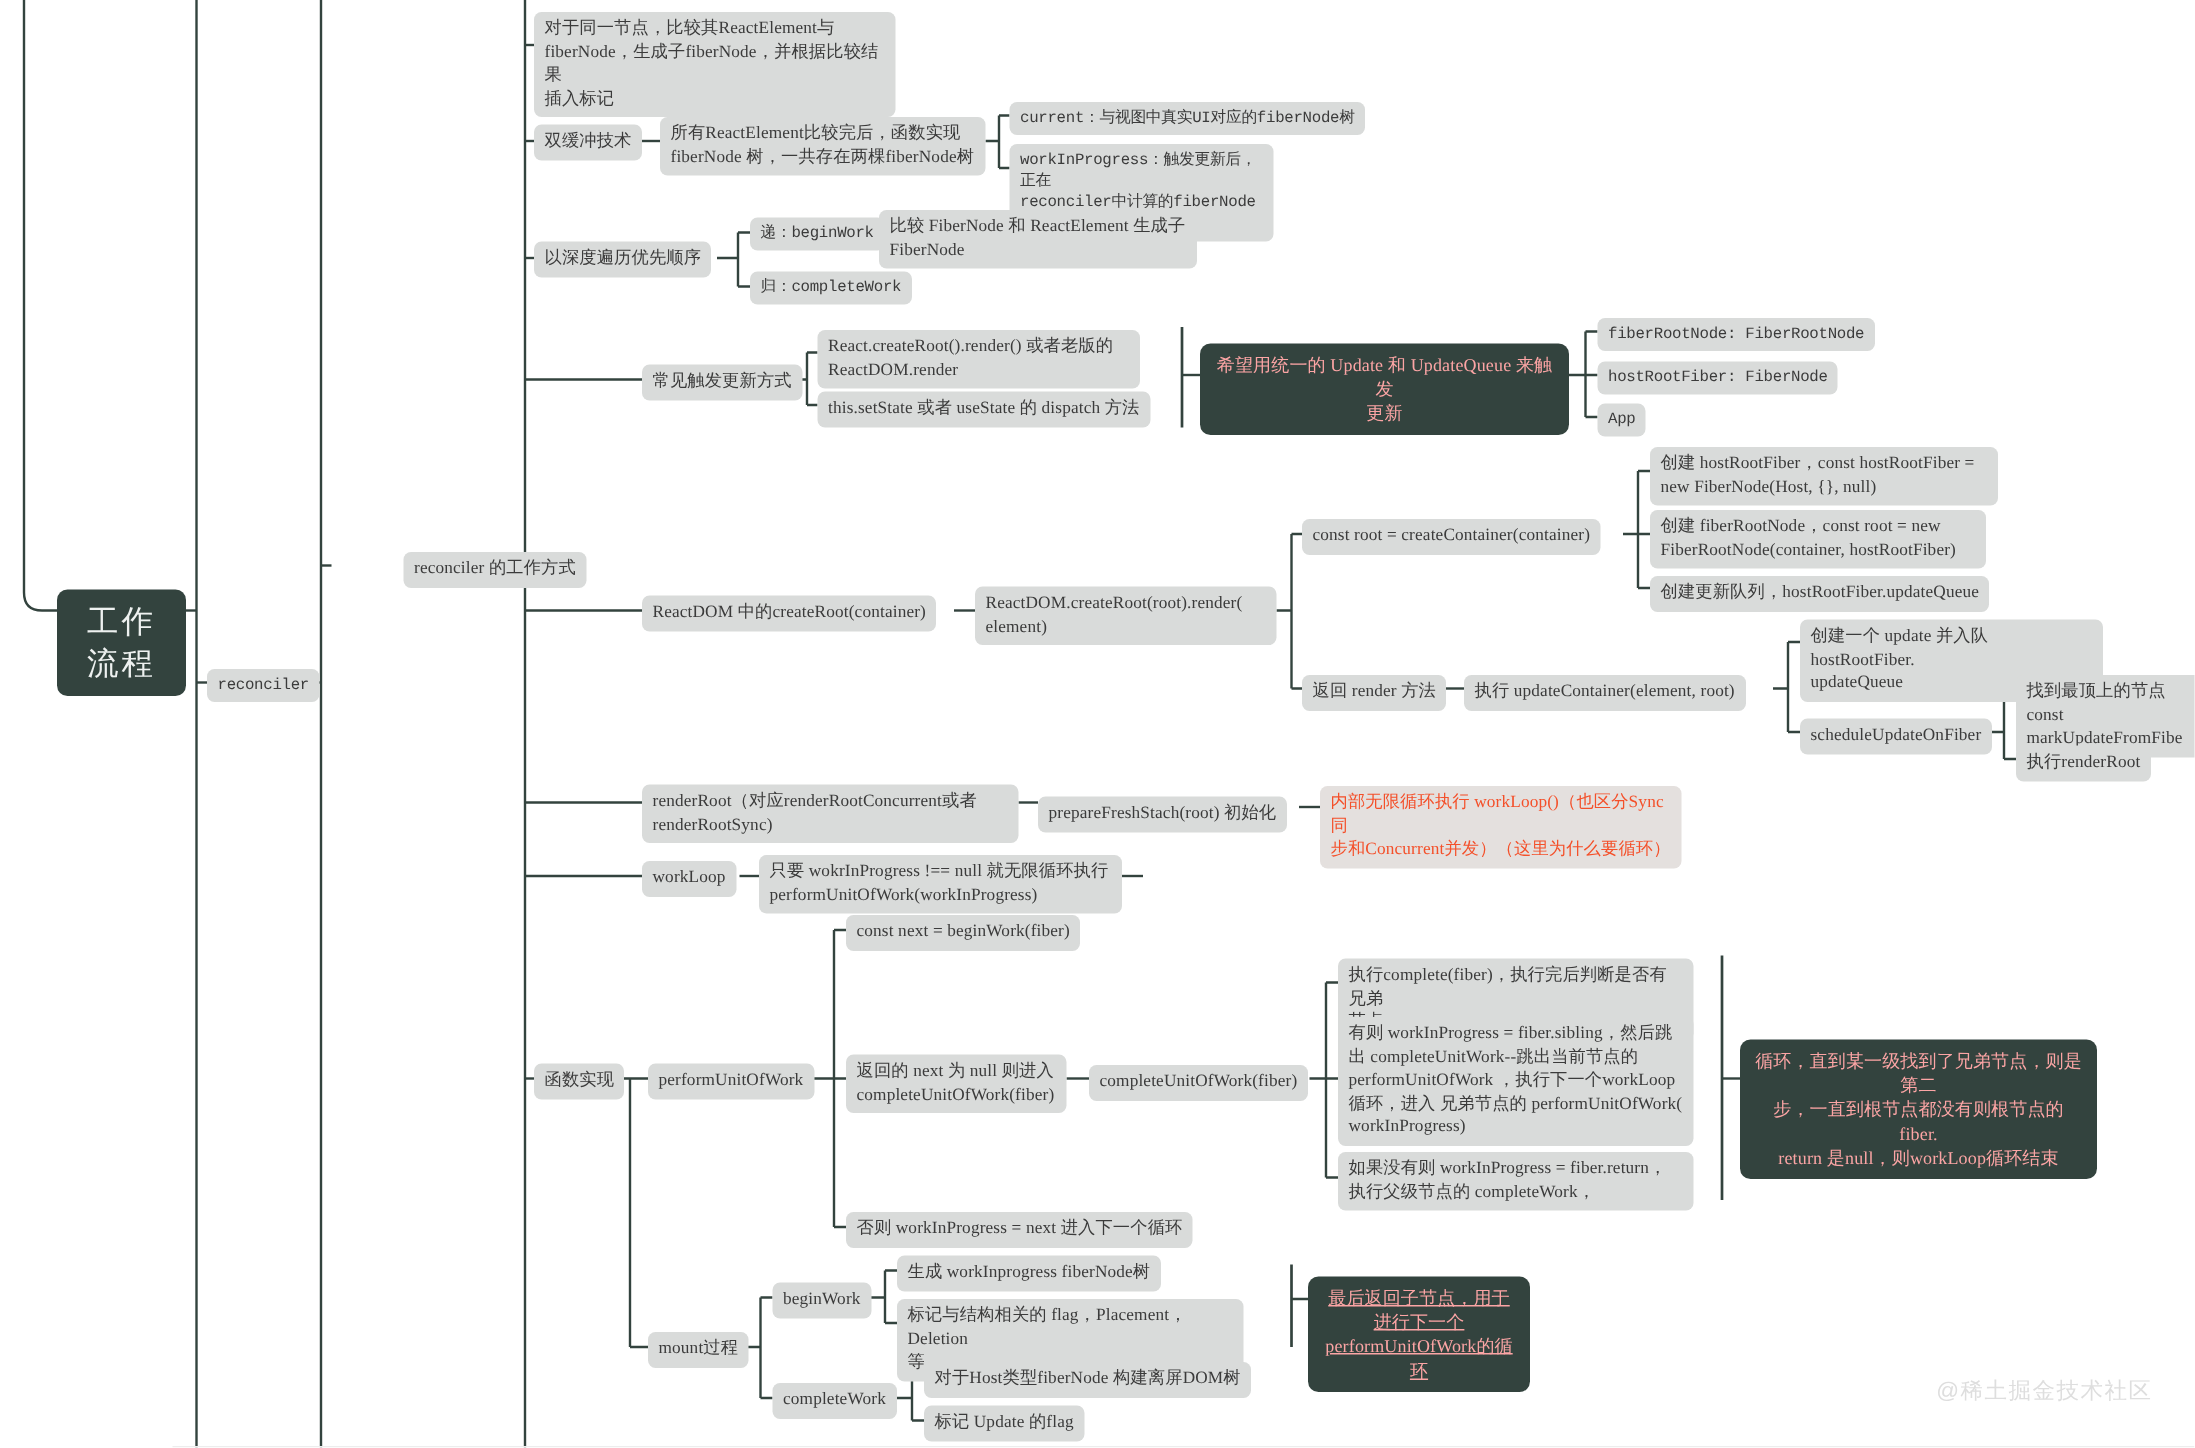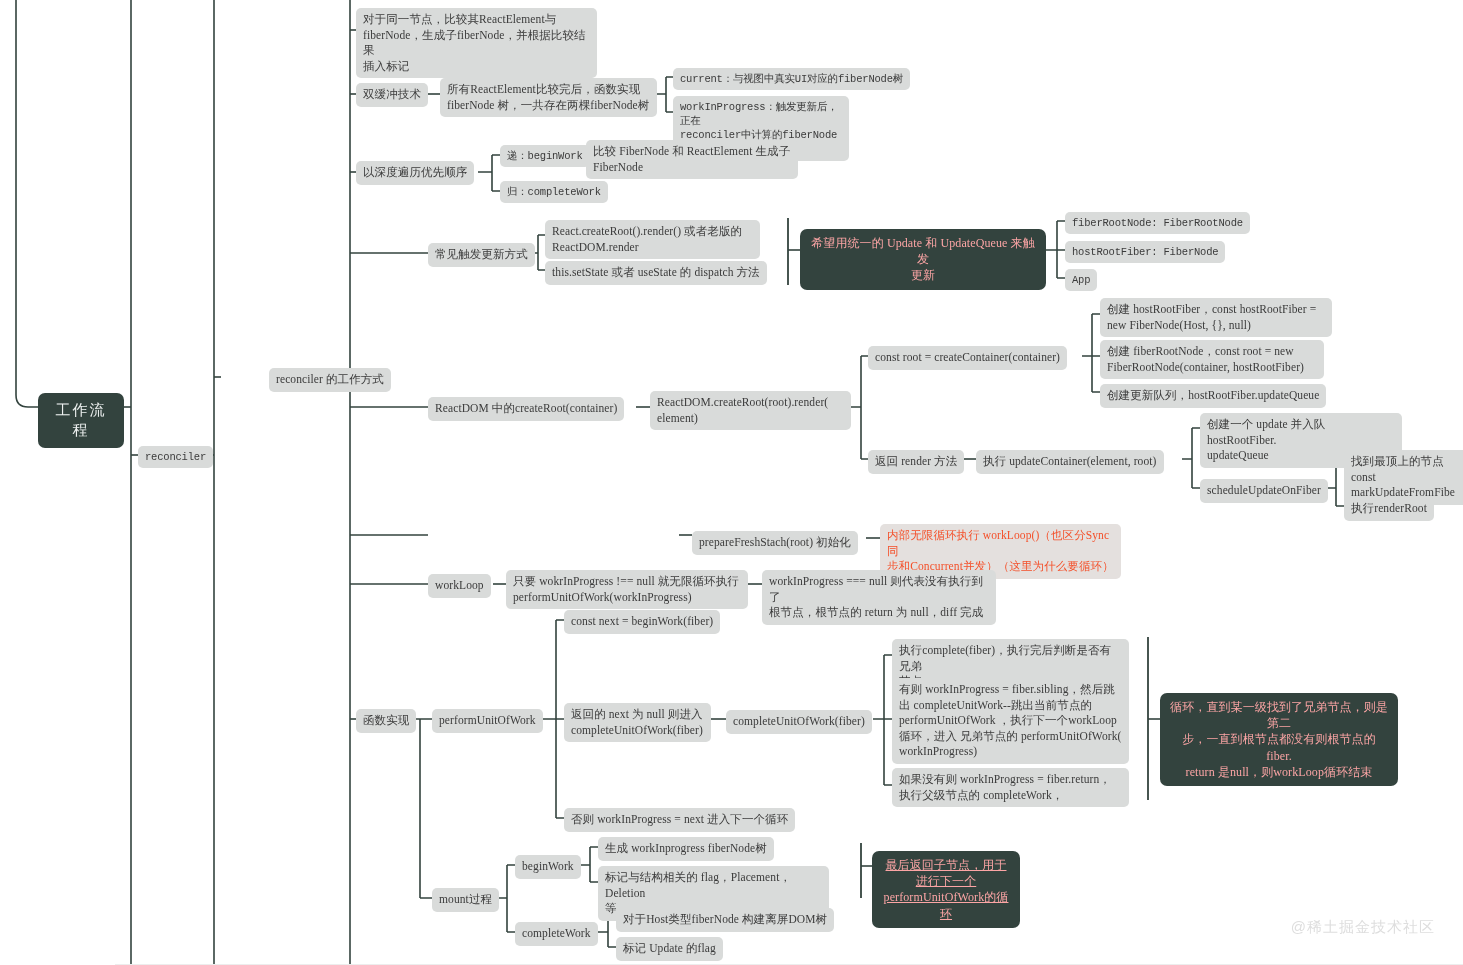--- a/index.html
+++ b/index.html
@@ -35,21 +35,21 @@
     background:#33433e;
     color:#fca5a5;
     font-size:12px;
     text-align:center;
     border-radius:7px;
     padding:6px 10px;
   }
   .node.root{
     background:#33433e;
     color:#eef1f0;
-    font-size:15px;
+    font-size:21px;
     font-weight:400;
     letter-spacing:2px;
     text-align:center;
     border-radius:7px;
     padding:7px 14px;
   }
   .node.alert{
     background:#e4e0de;
     color:#f4502a;
     font-size:11.5px;
@@ -210,29 +210,29 @@
 
   <div class="node light" style="left:868px;top:450px;">返回 render 方法</div>
   <div class="node light" style="left:976px;top:450px;">执行 updateContainer(element, root)</div>
   <div class="node light" style="left:1200px;top:413px;width:202px;">创建一个 update 并入队 hostRootFiber.
 updateQueue</div>
   <div class="node light" style="left:1200px;top:479px;">scheduleUpdateOnFiber</div>
   <div class="node light" style="left:1344px;top:450px;width:128px;overflow:hidden;">找到最顶上的节点const
 markUpdateFromFibe</div>
   <div class="node light" style="left:1344px;top:497px;">执行renderRoot</div>
 
+  <div class="node light" style="left:428px;top:523px;width:251px;">renderRoot（对应renderRootConcurrent或者
+renderRootSync)</div>
   <div class="node light" style="left:692px;top:531px;">prepareFreshStach(root) 初始化</div>
   <div class="node alert" style="left:880px;top:524px;width:241px;">内部无限循环执行 workLoop()（也区分Sync同
 步和Concurrent并发）（这里为什么要循环）</div>
 
   <div class="node light" style="left:428px;top:574px;">workLoop</div>
   <div class="node light" style="left:506px;top:570px;width:242px;">只要 wokrInProgress !== null 就无限循环执行
 performUnitOfWork(workInProgress)</div>
-  <div class="node light" style="left:762px;top:570px;width:234px;">workInProgress === null 则代表没有执行到了
-根节点，根节点的 return 为 null，diff 完成</div>
 
   <div class="node light" style="left:356px;top:709px;">函数实现</div>
   <div class="node light" style="left:432px;top:709px;">performUnitOfWork</div>
   <div class="node light" style="left:564px;top:610px;">const next = beginWork(fiber)</div>
   <div class="node light" style="left:564px;top:703px;width:147px;">返回的 next 为 null 则进入
 completeUnitOfWork(fiber)</div>
   <div class="node light" style="left:726px;top:710px;">completeUnitOfWork(fiber)</div>
 
   <div class="node light" style="left:892px;top:639px;width:237px;">执行complete(fiber)，执行完后判断是否有兄弟
 节点</div>

